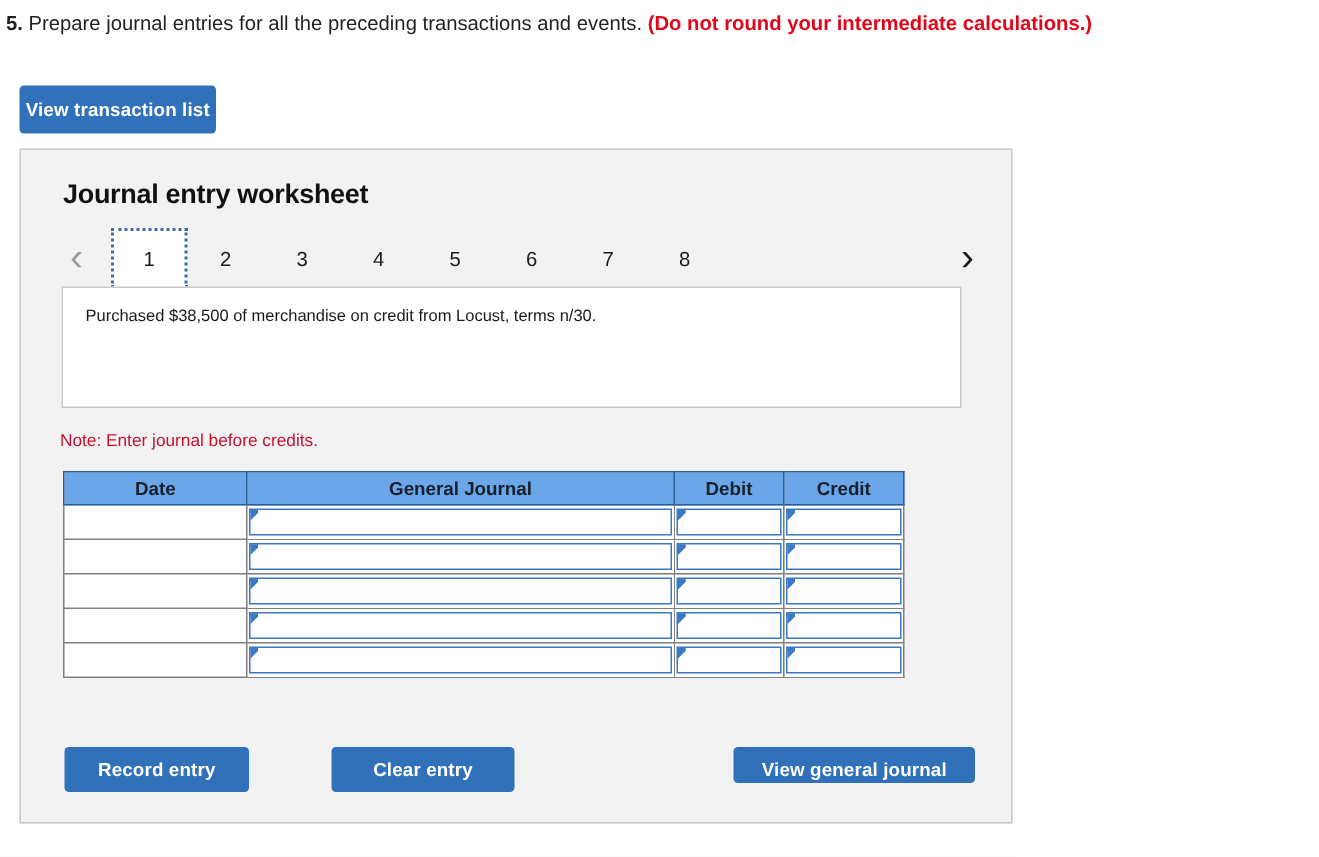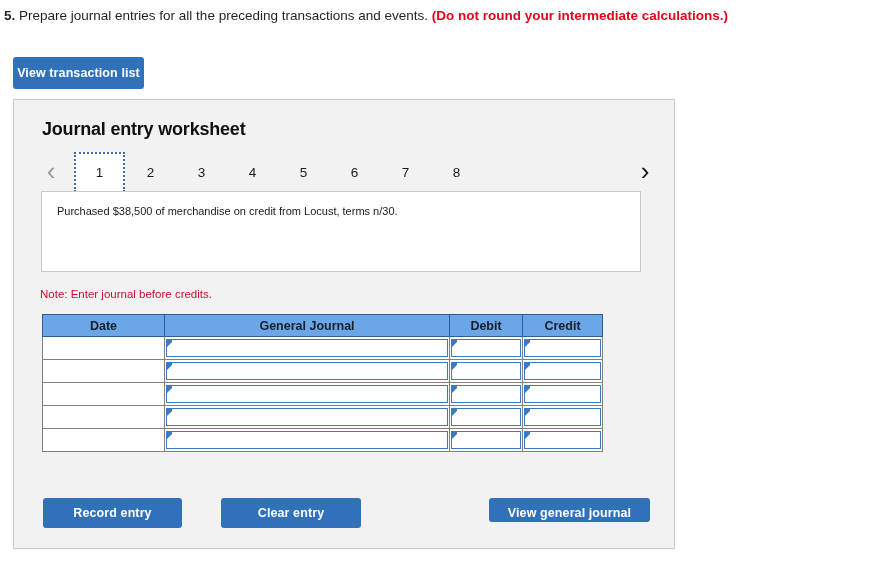--- a/index.html
+++ b/index.html
@@ -224,29 +224,29 @@
     border-left: 5px solid #3b79c4;
     border-bottom: 5px solid transparent;
     border-top: 2px solid #3b79c4;
   }
 
   
   #record-entry {
     position: absolute;
     left: 29px;
     top: 398px;
-    width: 139px;
+    width: 123px;
     height: 30px;
     line-height: 30px;
   }
   #clear-entry {
     position: absolute;
     left: 207px;
     top: 398px;
-    width: 140px;
+    width: 122px;
     height: 30px;
     line-height: 30px;
   }
   #view-general-journal {
     position: absolute;
     left: 475px;
     top: 398px;
     width: 161px;
     height: 24px;
     line-height: 30px;

